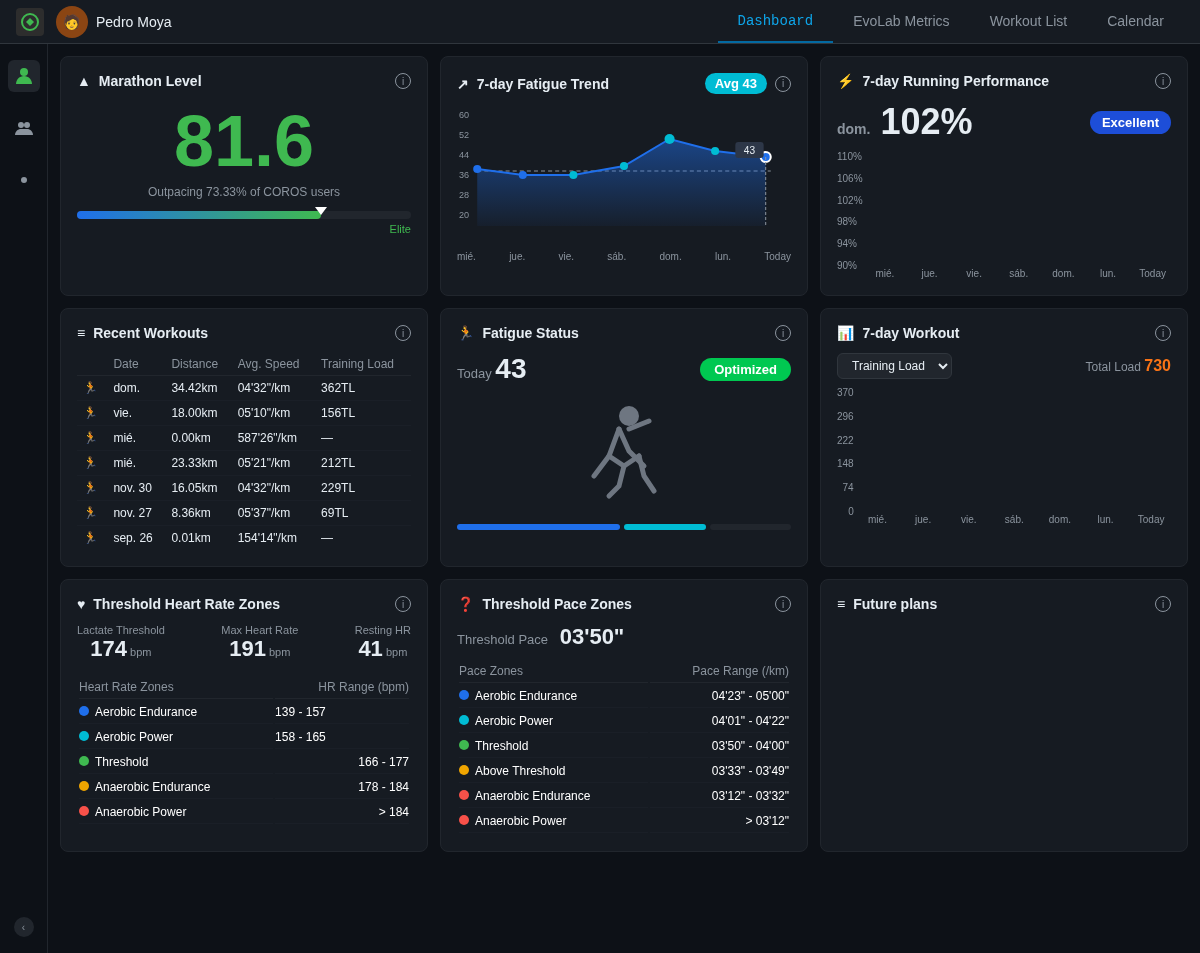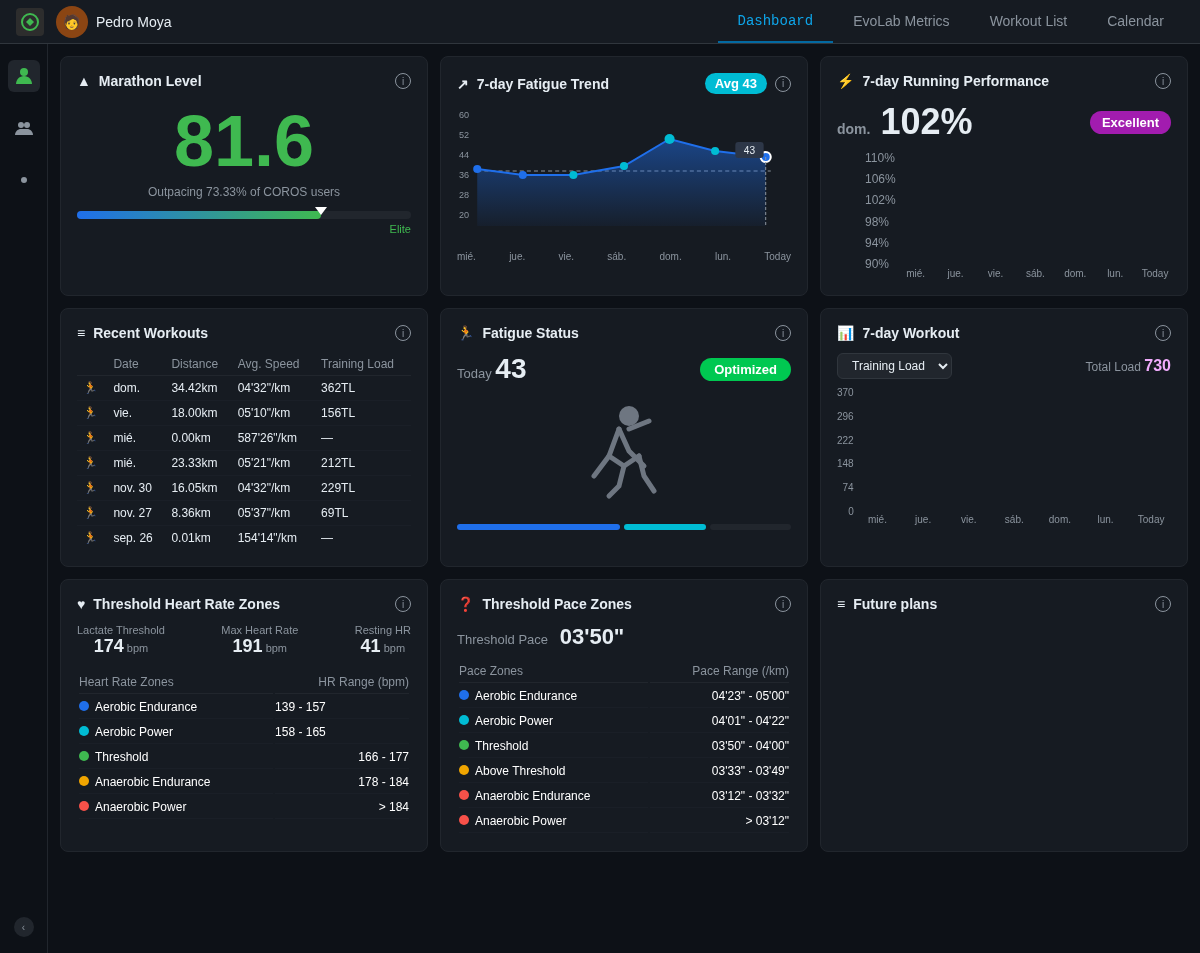--- a/index.html
+++ b/index.html
@@ -41,54 +41,54 @@
     .progress-label { text-align: right; font-size: 11px; color: #3fb950; }
 
     
     .chart-area { position: relative; height: 160px; }
     .avg-badge { background: #00bcd4; color: #fff; border-radius: 12px; padding: 3px 10px; font-size: 13px; font-weight: 600; }
     .chart-svg { width: 100%; height: 140px; }
     .x-labels { display: flex; justify-content: space-between; font-size: 10px; color: #8b949e; margin-top: 2px; }
 
     
     .perf-value { font-size: 36px; font-weight: 700; color: #e6edf3; }
-    .perf-badge { background: #a21caf; color: #fff; border-radius: 12px; padding: 4px 12px; font-size: 13px; font-weight: 600; }
+    .perf-badge { background: #1d4ed8; color: #fff; border-radius: 12px; padding: 4px 12px; font-size: 13px; font-weight: 600; }
     .bar-chart { display: flex; align-items: flex-end; gap: 8px; height: 120px; margin-top: 8px; }
     .bar-col { display: flex; flex-direction: column; align-items: center; gap: 4px; flex: 1; }
     .bar { background: #3fb950; border-radius: 3px 3px 0 0; width: 100%; }
     .bar-label { font-size: 10px; color: #8b949e; }
-    .y-labels-perf { display: flex; flex-direction: column; justify-content: space-between; font-size: 12px; color: #8b949e; height: 120px; margin-right: 4px; margin-left: 28px; }
+    .y-labels-perf { display: flex; flex-direction: column; justify-content: space-between; font-size: 10px; color: #8b949e; height: 120px; margin-right: 4px; }
 
     
     .workout-table { width: 100%; border-collapse: collapse; font-size: 12px; }
     .workout-table th { color: #8b949e; font-weight: 400; text-align: left; padding: 4px 6px; border-bottom: 1px solid #21262d; }
     .workout-table td { padding: 5px 6px; color: #e6edf3; border-bottom: 1px solid #1a1f27; }
     .workout-table tr:last-child td { border-bottom: none; }
     .optimized-badge { background: #00c851; color: #fff; border-radius: 12px; padding: 4px 14px; font-size: 13px; font-weight: 600; }
     .fatigue-bars { display: flex; gap: 4px; margin: 8px 0; }
     .fatigue-bar-seg { height: 6px; border-radius: 3px; flex: 1; }
     .fatigue-metrics { display: flex; justify-content: space-around; margin-top: 8px; }
     .fatigue-metric { text-align: center; }
     .fatigue-metric-label { font-size: 11px; color: #8b949e; }
     .fatigue-metric-value { font-size: 20px; font-weight: 700; color: #00bcd4; }
 
     
     .workout-dropdown { background: #21262d; border: 1px solid #30363d; border-radius: 6px; color: #e6edf3; padding: 4px 10px; font-size: 12px; cursor: pointer; }
     .total-load { font-size: 12px; color: #8b949e; }
-    .total-load-val { color: #f0abfc; font-weight: 700; font-size: 16px; }
+    .total-load-val { color: #f97316; font-weight: 700; font-size: 16px; }
     .workout-bar-chart { display: flex; align-items: flex-end; gap: 6px; height: 130px; margin-top: 8px; }
     .workout-bar-col { display: flex; flex-direction: column; align-items: center; gap: 4px; flex: 1; }
     .workout-bar { background: #00bcd4; border-radius: 3px 3px 0 0; width: 100%; }
     .y-axis-labels { display: flex; flex-direction: column; justify-content: space-between; font-size: 10px; color: #8b949e; height: 130px; margin-right: 4px; text-align: right; }
 
     
     .hr-stats { display: flex; justify-content: space-between; margin-bottom: 12px; }
     .hr-stat { text-align: center; }
     .hr-stat-label { font-size: 11px; color: #8b949e; }
-    .hr-stat-value { font-size: 18px; font-weight: 700; color: #e6edf3; }
+    .hr-stat-value { font-size: 22px; font-weight: 700; color: #e6edf3; }
     .hr-stat-unit { font-size: 11px; color: #8b949e; }
     .zone-table { width: 100%; font-size: 12px; }
     .zone-table th { color: #8b949e; font-weight: 400; padding: 4px 0; border-bottom: 1px solid #21262d; text-align: left; }
     .zone-table td { padding: 4px 0; border-bottom: 1px solid #1a1f27; }
     .zone-dot { width: 10px; height: 10px; border-radius: 50%; display: inline-block; margin-right: 6px; }
 
     
     .threshold-pace { font-size: 13px; color: #8b949e; margin-bottom: 8px; }
 
     

